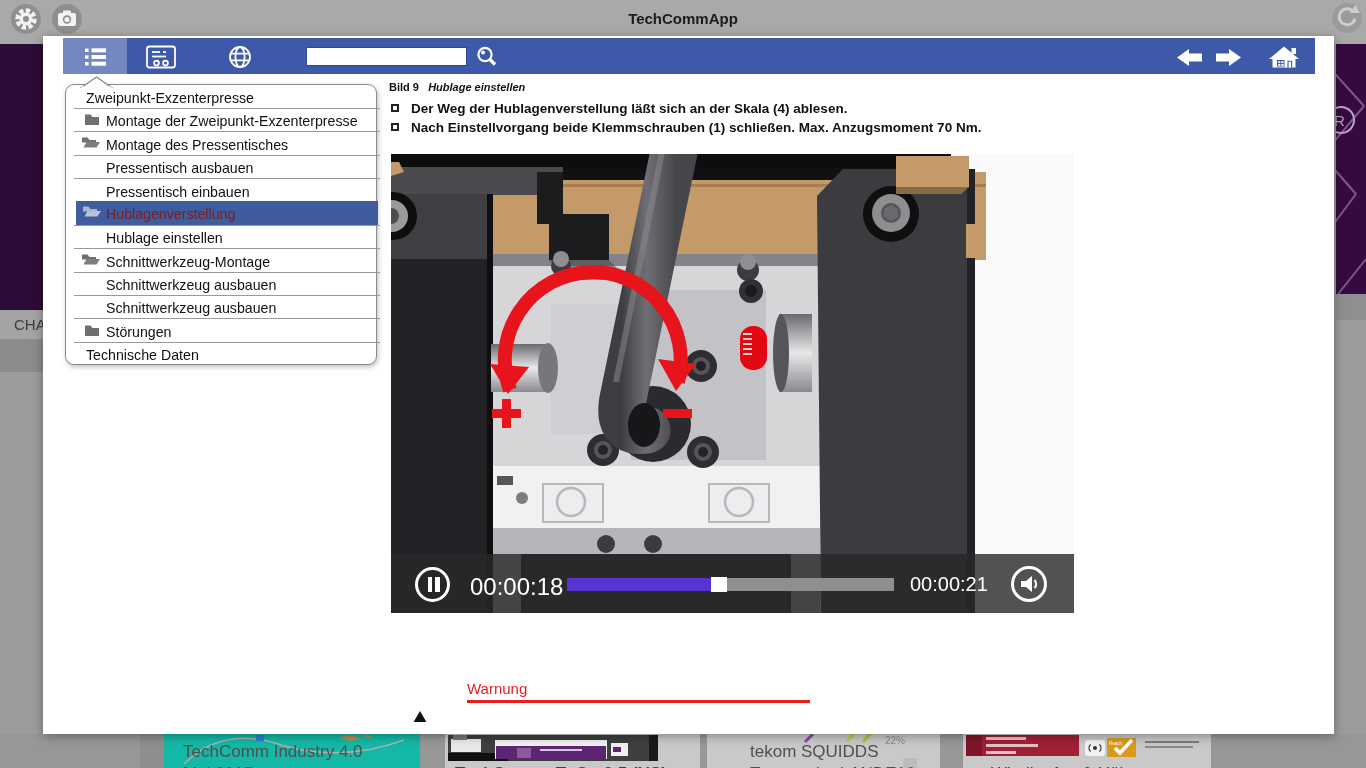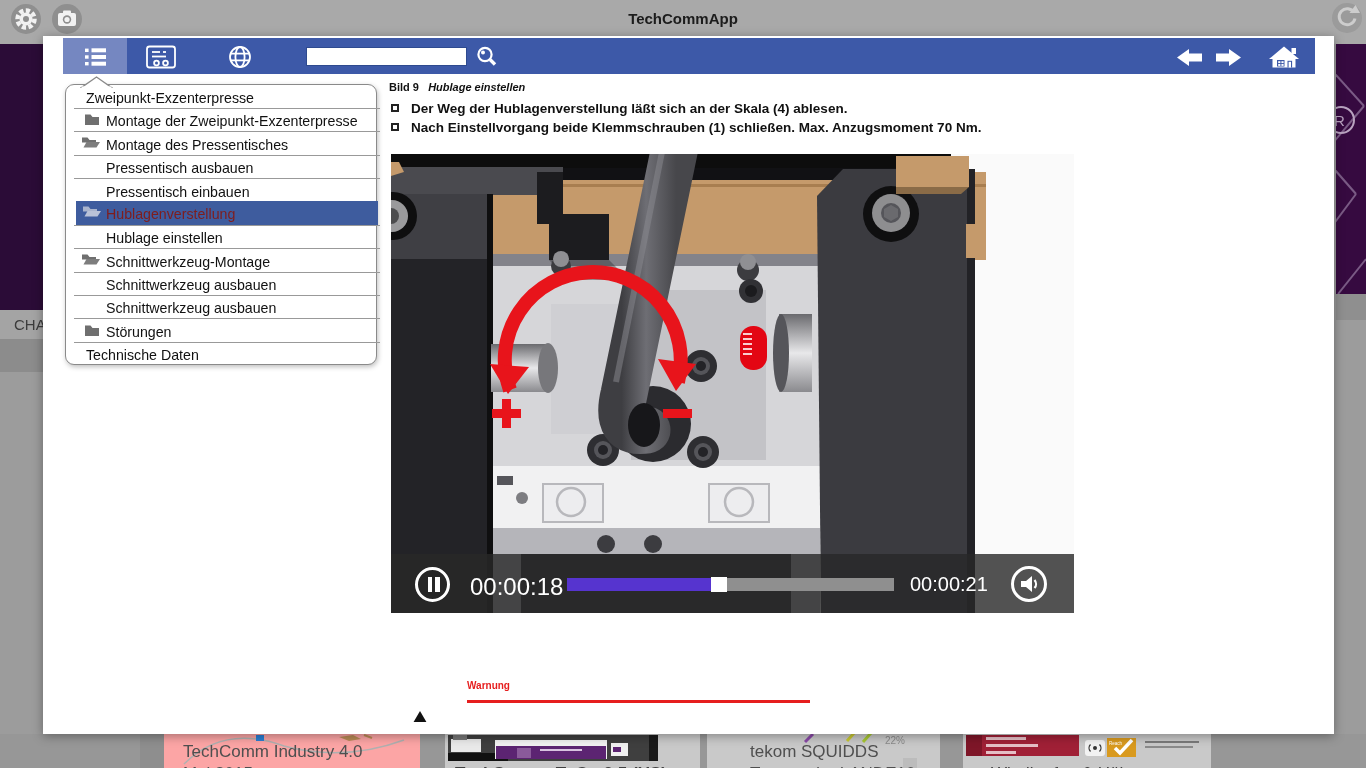--- a/index.html
+++ b/index.html
@@ -48,21 +48,21 @@
 </div>
 <div class="a" style="left:1336px;top:294px;width:30px;height:26px;background:#8f8f8f;"></div>
 
 <div class="a" style="left:0;top:310px;width:44px;height:29px;background:#a4a4a4;overflow:hidden;">
   <div style="position:absolute;left:14px;top:6px;font-size:15px;color:#3c3c3c;">CHANGE</div>
 </div>
 <div class="a" style="left:0;top:339px;width:44px;height:33px;background:#8c8c8c;"></div>
 
 <div class="a" style="left:0;top:734px;width:1366px;height:34px;background:#979797;"></div>
 <div class="a" style="left:140px;top:734px;width:24px;height:34px;background:#8e8e8e;"></div>
-<div class="a" style="left:164px;top:734px;width:256px;height:34px;background:#fca5a5;overflow:hidden;">
+<div class="a" style="left:164px;top:734px;width:256px;height:34px;background:#14b8a6;overflow:hidden;">
   <svg width="256" height="34" style="position:absolute;left:0;top:0;">
     <path d="M 20 30 Q 60 -10 120 12 Q 180 28 240 6" fill="none" stroke="#b0b0b0" stroke-width="1.5"></path>
     <rect x="92" y="1" width="8" height="6" fill="#2a7fd4"></rect>
     <path d="M 175 3 l 14 -2 l 8 4 l -12 2 z" fill="#b98a55"></path>
     <path d="M 200 1 l 8 3" stroke="#b98a55" stroke-width="2" fill="none"></path>
   </svg>
   <div style="position:absolute;left:19px;top:8px;font-size:17px;color:#4f4f4f;">TechComm Industry 4.0</div>
   <div style="position:absolute;left:19px;top:30px;font-size:17px;color:#4f4f4f;">Mai 2015</div>
 </div>
 <div class="a" style="left:445px;top:731px;width:255px;height:37px;background:#c9c9c9;overflow:hidden;">
@@ -360,17 +360,17 @@
 <div class="a" style="left:711px;top:577px;width:16px;height:15px;background:#ffffff;"></div>
 <div class="a" style="left:910px;top:573px;font-size:20px;color:#ffffff;">00:00:21</div>
 <div class="a" style="left:1011px;top:566px;width:36px;height:36px;border:3px solid #fff;border-radius:50%;"></div>
 <div class="a" style="left:1013px;top:568px;width:32px;height:32px;">
   <svg width="32" height="32">
     <polygon points="8,13 13,13 19,8 19,24 13,19 8,19" fill="#ffffff"></polygon>
     <path d="M 21.5 12 A 6 6 0 0 1 21.5 20" fill="none" stroke="#ffffff" stroke-width="2.2"></path>
   </svg>
 </div>
 
-<div class="a" style="left:467px;top:680px;font-size:10px;font-weight:bold;color:#e61e1e;">Warnung</div>
+<div class="a" style="left:467px;top:680px;font-size:15px;font-weight:normal;color:#e61e1e;">Warnung</div>
 <div class="a" style="left:467px;top:700px;width:343px;height:3px;background:#e61e1e;"></div>
 <div class="a" style="left:43px;top:705px;width:1291px;height:17px;overflow:hidden;">
   <div class="a" style="left:370px;top:6px;width:0;height:0;border-left:7px solid transparent;border-right:7px solid transparent;border-bottom:12px solid #111;"></div>
 </div>
 
 </body></html>

